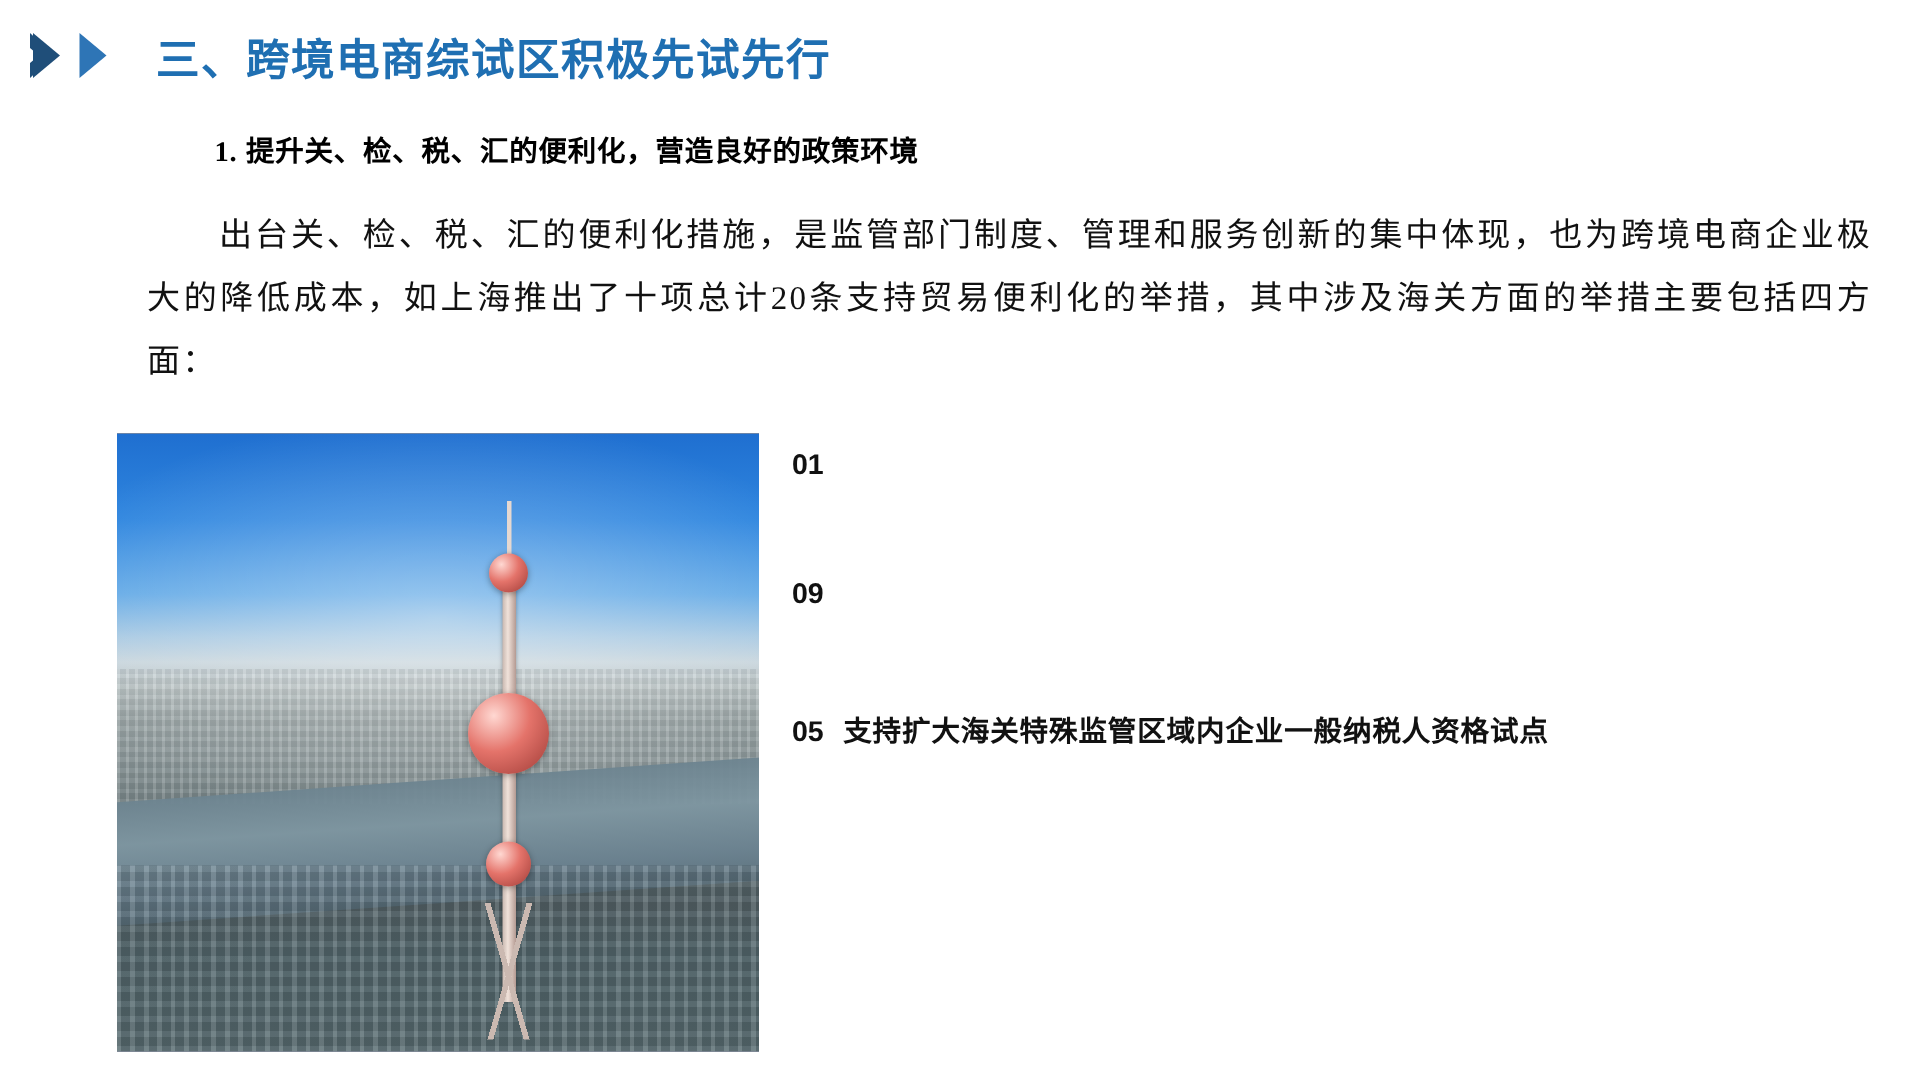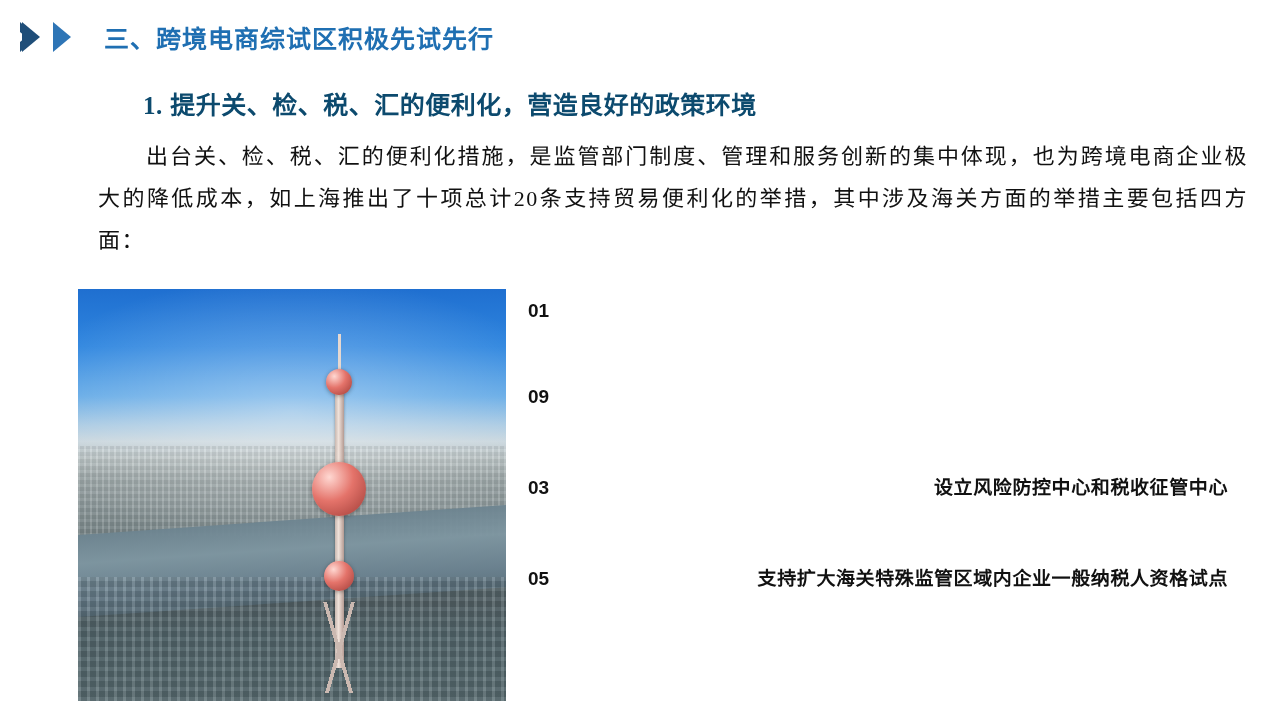--- a/index.html
+++ b/index.html
@@ -30,35 +30,35 @@
     margin-left: 18px;
     display: flex;
     align-items: center;
     gap: 0px;
   }
   .chev {
     display: block;
   }
   .header-title {
     margin-left: 22px;
-    font-size: 25px;
+    font-size: 29px;
     font-weight: bold;
     color: #1F6FB2;
     letter-spacing: 1px;
     white-space: nowrap;
   }
 
   
   .sub-heading {
     position: absolute;
     left: 143px;
     top: 85px;
-    font-size: 25px;
-    font-weight: bold;
-    color: #0c4a6e;
+    font-size: 19px;
+    font-weight: bold;
+    color: #000000;
     letter-spacing: 0.5px;
     white-space: nowrap;
   }
   .sub-heading .num {
     font-family: "Liberation Serif", "DejaVu Serif", serif;
     font-weight: bold;
   }
 
   
   .body-para {
@@ -202,21 +202,20 @@
     width: 700px;
   }
   .point-row {
     display: flex;
     align-items: baseline;
     margin-bottom: 64px;
     font-size: 19px;
     font-weight: bold;
     color: #111111;
     white-space: nowrap;
-    justify-content: space-between;
   }
   .point-row:last-child { margin-bottom: 0; }
   .point-num {
     font-family: "Liberation Sans", "DejaVu Sans", sans-serif;
     font-weight: bold;
     margin-right: 13px;
   }
   .point-text {
     letter-spacing: 0.6px;
   }
@@ -261,23 +260,19 @@
 <div class="points">
 
   <div class="point-row">
     <span class="point-num">01</span>
   </div>
 
   <div class="point-row">
     <span class="point-num">09</span>
   </div>
 
-  <div class="point-row">
-    <span class="point-num">03</span>
-    <span class="point-text">设立风险防控中心和税收征管中心</span>
-  </div>
 
   <div class="point-row">
     <span class="point-num">05</span>
     <span class="point-text">支持扩大海关特殊监管区域内企业一般纳税人资格试点</span>
   </div>
 
 </div>
 
 </body></html>

